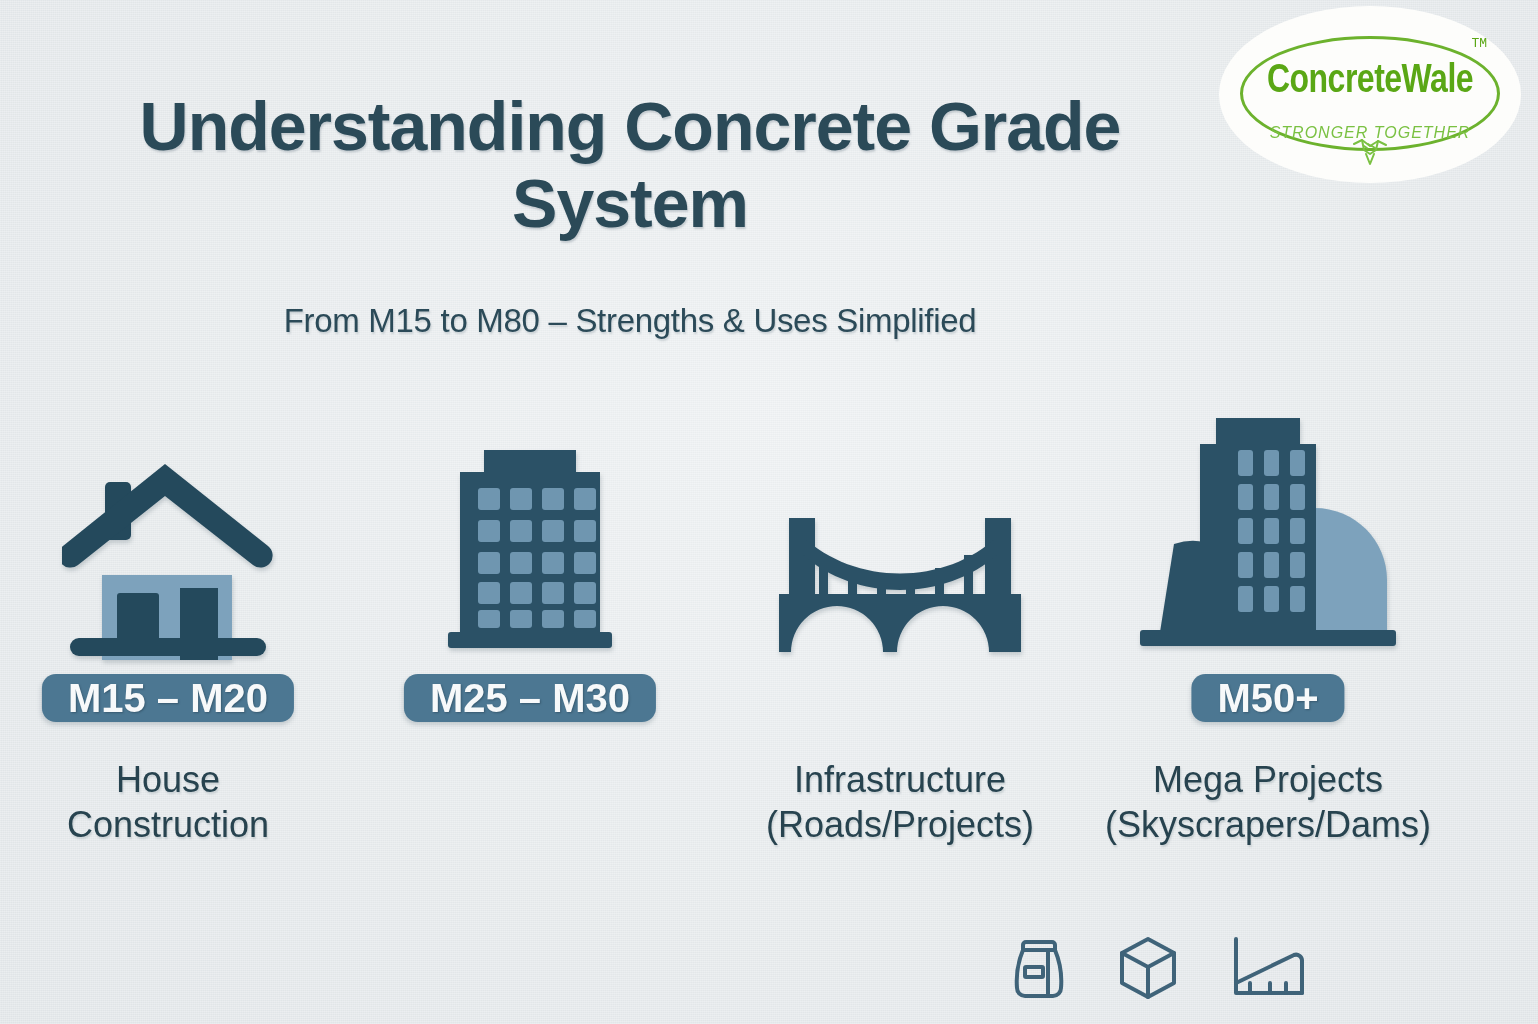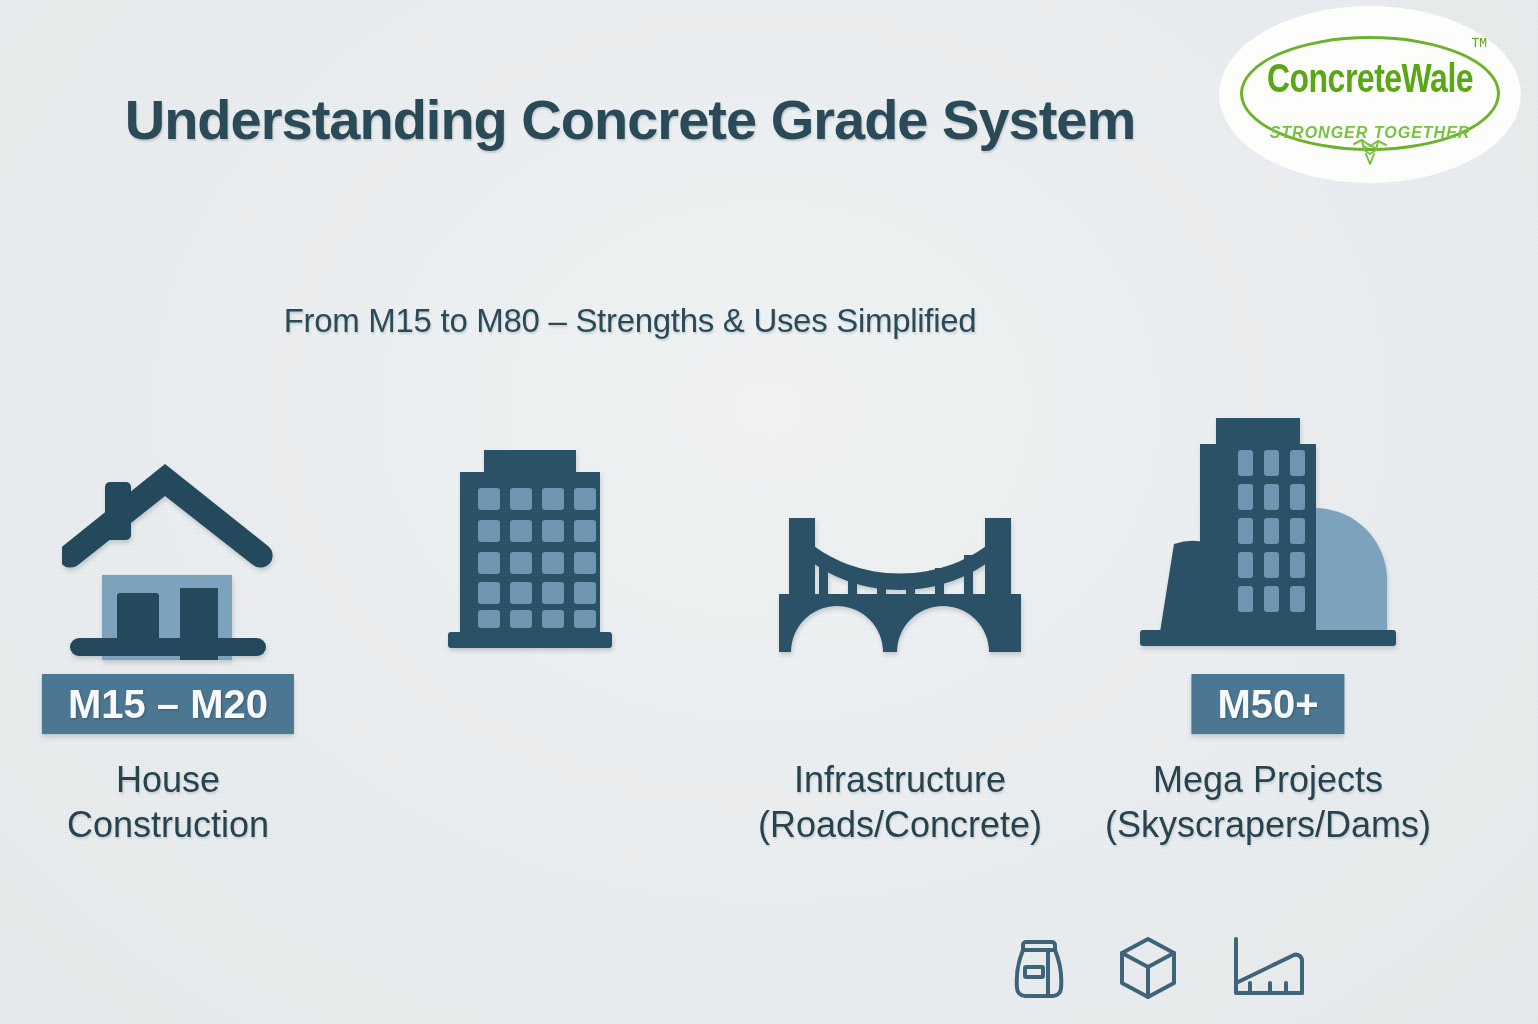--- a/index.html
+++ b/index.html
@@ -67,21 +67,21 @@
     top: 30px;
     font-size: 13px;
     color: #5aa715;
     font-family: Liberation Mono, monospace;
   }
   #logo .tagline {
     position: absolute;
     left: 0; right: 0;
     top: 118px;
     text-align: center;
-    font-weight: bold;
+    font-weight: normal;
     font-size: 16px;
     font-style: italic;
     letter-spacing: 1px;
     color: #7ac142;
   }
   #logo .hands {
     position: absolute;
     left: 50%;
     top: 128px;
     width: 40px;
@@ -91,21 +91,21 @@
 
   
   .title {
     position: absolute;
     left: 60px;
     top: 88px;
     width: 1140px;
     text-align: center;
     color: #2b4a58;
     font-weight: bold;
-    font-size: 56px;
+    font-size: 68px;
     line-height: 1.13;
     letter-spacing: -1px;
     text-shadow: 1px 2px 2px rgba(120,135,145,.35);
   }
   .subtitle {
     position: absolute;
     left: 60px;
     top: 302px;
     width: 1140px;
     text-align: center;
@@ -140,23 +140,23 @@
     justify-content: center;
   }
   .icon-wrap svg {
     filter: drop-shadow(1px 3px 2px rgba(110,125,135,.32));
   }
   .badge {
     position: absolute;
     top: 304px;
     left: 50%;
     transform: translateX(-50%);
-    height: 60px;
+    height: 48px;
     background: #4c7792;
-    border-radius: 0;
+    border-radius: 14px;
     display: flex;
     align-items: center;
     justify-content: center;
     color: #f7f9fa;
     font-weight: bold;
     font-size: 40px;
     letter-spacing: 0px;
     padding: 0 26px;
     box-sizing: border-box;
     box-shadow: 0 3px 4px rgba(110,125,135,.3);
@@ -252,41 +252,42 @@
               <rect x="70" y="172" width="22" height="22" rx="3"></rect>
             <rect x="102" y="172" width="22" height="22" rx="3"></rect>
               <rect x="134" y="172" width="22" height="22" rx="3"></rect>
             <rect x="38" y="200" width="22" height="18" rx="3"></rect>
               <rect x="70" y="200" width="22" height="18" rx="3"></rect>
             <rect x="102" y="200" width="22" height="18" rx="3"></rect>
               <rect x="134" y="200" width="22" height="18" rx="3"></rect>
           </g>
         </svg>
       </div>
+      <div class="badge">M25 – M30</div>
     </div>
 
     <div class="step" style="left:740px;">
       <div class="icon-wrap">
         <svg width="250" height="150" viewBox="0 0 250 150">
           <rect x="14" y="8" width="26" height="76" fill="#2b5166"></rect>
           <rect x="210" y="8" width="26" height="76" fill="#2b5166"></rect>
           <path d="M27 26 C80 76 170 76 223 26 L223 44 C170 92 80 92 27 44 Z" fill="#2b5166"></path>
           <g fill="#2b5166">
             <rect x="44" y="45" width="9" height="40"></rect>
             <rect x="73" y="58" width="9" height="27"></rect>
             <rect x="102" y="64" width="9" height="21"></rect>
             <rect x="131" y="64" width="9" height="21"></rect>
             <rect x="160" y="58" width="9" height="27"></rect>
             <rect x="189" y="45" width="9" height="40"></rect>
           </g>
           <path d="M4 84 h242 v58 h-32 a46 46 0 0 0 -46 -46 a46 46 0 0 0 -46 46 h-14 a46 46 0 0 0 -46 -46 a46 46 0 0 0 -46 46 H4 Z" fill="#2b5166"></path>
         </svg>
       </div>
       <div class="caption">Infrastructure
-(Roads/Concrete)</div>
+(Roads/Projects)</div>
     </div>
 
     <div class="step" style="left:1108px;">
       <div class="icon-wrap">
         <svg width="276" height="272" viewBox="0 0 276 272">
           <path d="M185 120 a72 72 0 0 1 72 72 v52 h-72 Z" fill="#7da2bc"></path>
           <path d="M44 156 q38 -12 62 22 v66 H30 Z" fill="#2b5166"></path>
           <path d="M116 30 h54 v26 h16 v188 h-116 V56 h16 V30 Z" fill="#2b5166"></path>
           <g fill="#6f96b0">
             <rect x="108" y="62" width="15" height="26" rx="3"></rect>

